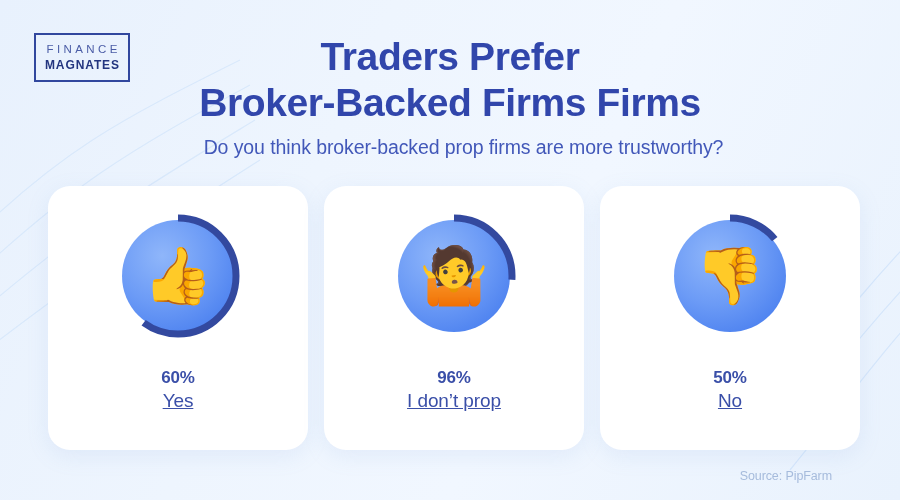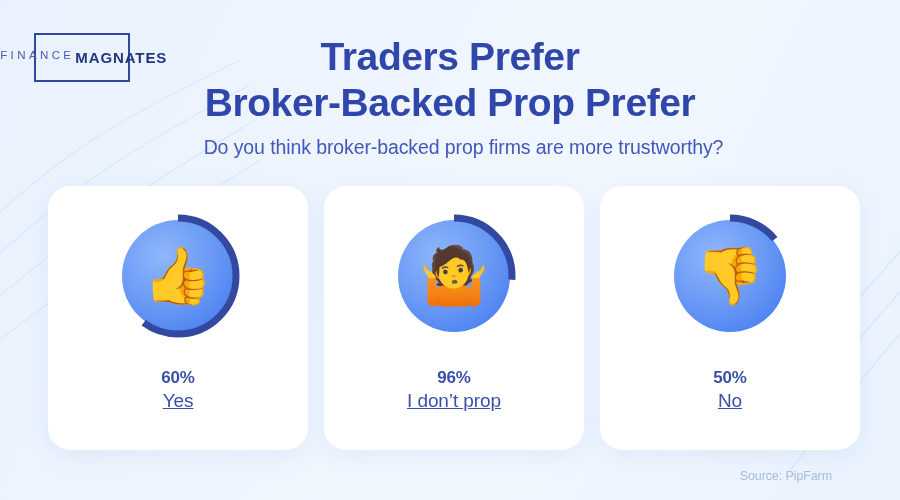--- a/index.html
+++ b/index.html
@@ -35,34 +35,35 @@
   
   #logo {
     position: absolute;
     left: 34px;
     top: 33px;
     width: 96px;
     height: 49px;
     border: 2px solid #31479e;
     background: transparent;
     display: flex;
+    flex-direction: column;
     align-items: center;
     justify-content: center;
     line-height: 1;
   }
   #logo .l1 {
     font-size: 11.5px;
     letter-spacing: 3.4px;
     color: #4a5ca6;
     font-weight: 400;
     text-indent: 3.4px;
     margin-bottom: 3px;
   }
   #logo .l2 {
-    font-size: 15px;
+    font-size: 12px;
     letter-spacing: 0.9px;
     color: #23357f;
     font-weight: 700;
     text-indent: 0.9px;
   }
 
   
   #title {
     position: absolute;
     left: 0;
@@ -177,21 +178,21 @@
     </g>
   </svg>
 
   <div id="logo">
     <span class="l1">FINANCE</span>
     <span class="l2">MAGNATES</span>
   </div>
 
   <h1 id="title">
     <span>Traders Prefer</span><br>
-    <span>Broker-Backed Prop Prefer</span>
+    <span>Broker-Backed Firms Firms</span>
   </h1>
 
   <p id="subtitle">Do you think broker-backed prop firms are more trustworthy?</p>
 
   <div id="cards">
 
     <div class="card">
       <div class="donut">
         <svg viewBox="0 0 128 128">
           <defs>

